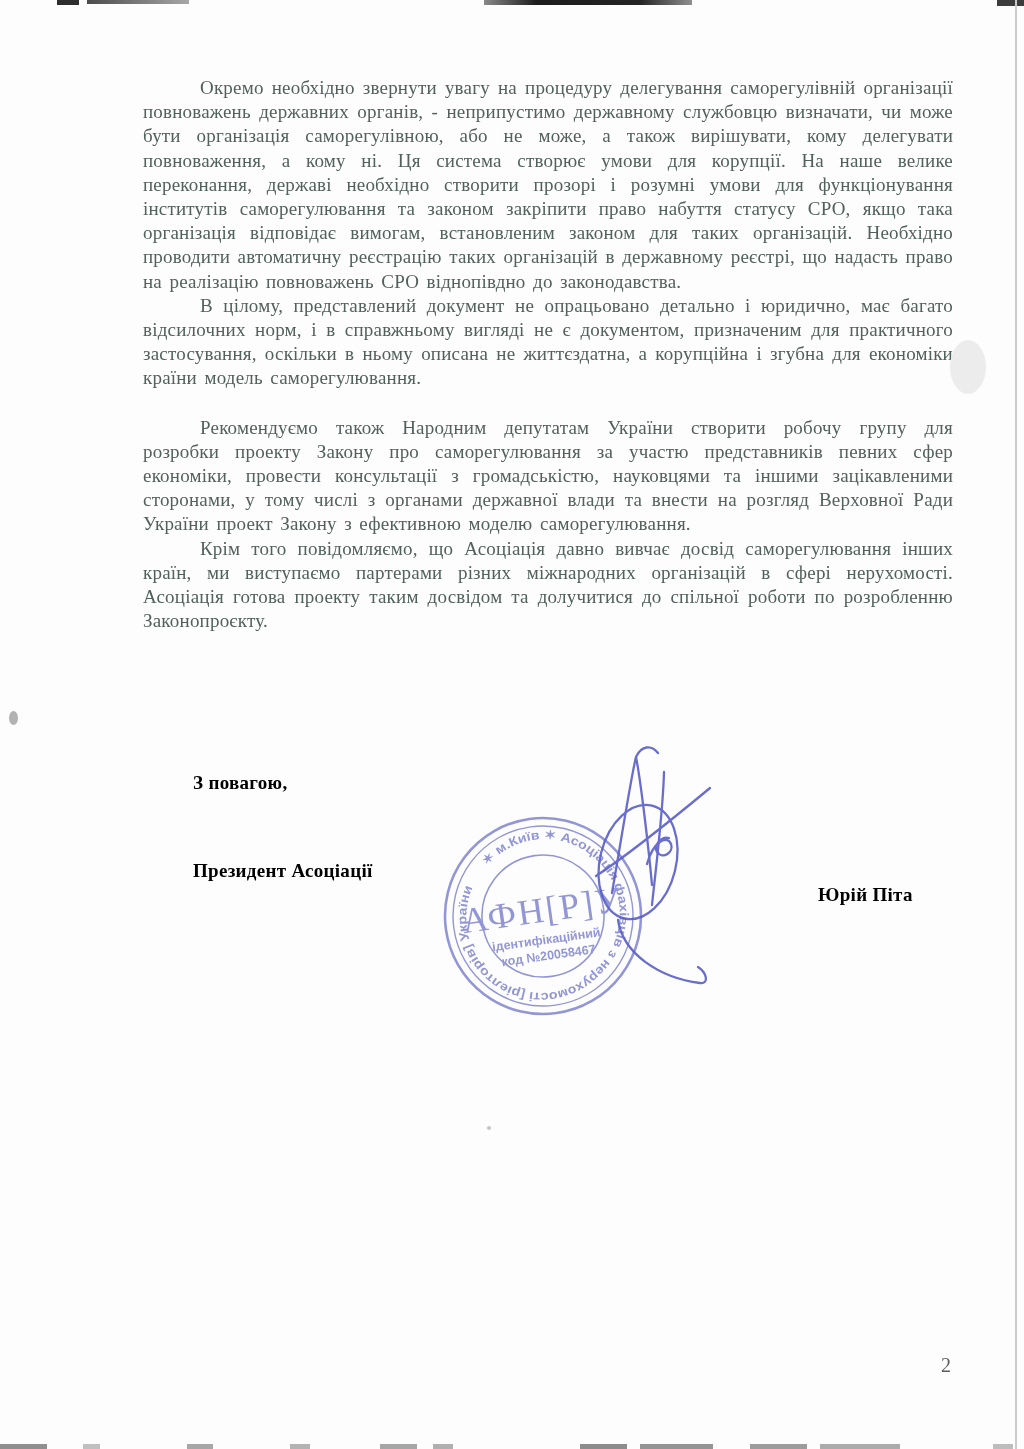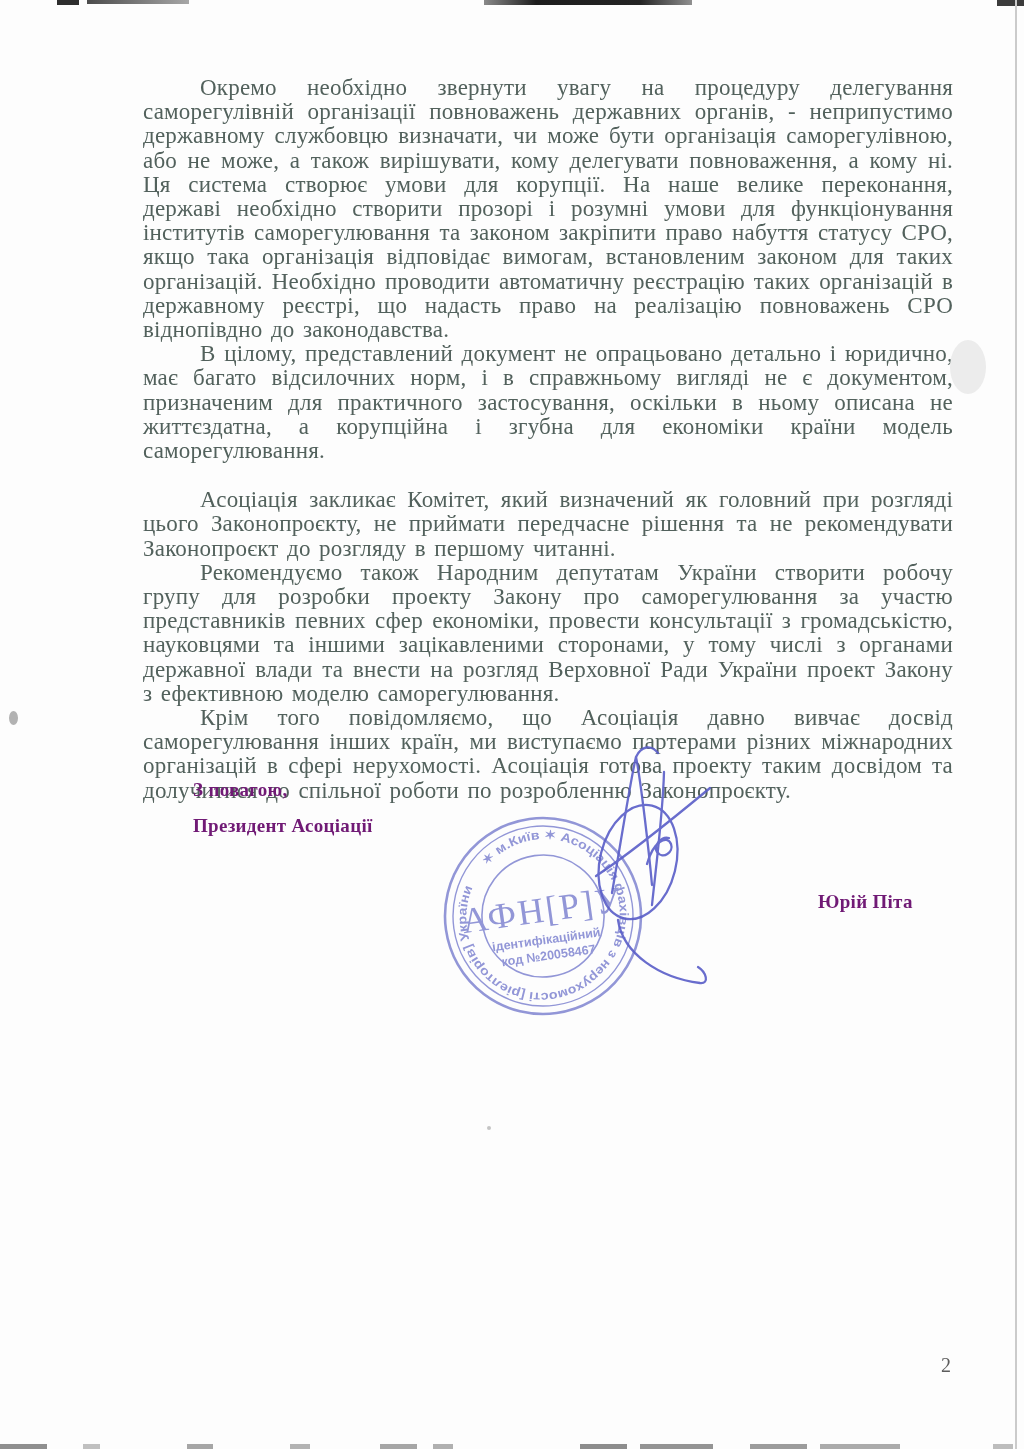--- a/index.html
+++ b/index.html
@@ -6,29 +6,29 @@
   body{
     width:1024px;height:1449px;position:relative;overflow:hidden;
     background:#fdfdfd;
     font-family:"Liberation Serif", serif;
   }
   .page{position:absolute;inset:0;background:#fdfdfd;}
 
   
   .doc-text{
     position:absolute;left:143px;top:76px;width:810px;
-    color:#52615c;font-size:23px;line-height:24.2px;
+    color:#52615c;font-size:19px;line-height:24.2px;
     text-align:justify;word-spacing:2.5px;letter-spacing:0.2px;
   }
   .doc-text p{margin:0;text-indent:57px;}
   .doc-text p:nth-of-type(3){margin-top:25px;}
 
-  .closing-line{position:absolute;color:#701a75;font-size:19px;font-weight:bold;letter-spacing:0.3px;margin-top:7px;}
+  .closing-line{position:absolute;color:#000000;font-size:19px;font-weight:bold;letter-spacing:0.3px;}
   .salutation{left:193px;top:772px;}
-  .signer-title{left:193px;top:808px;}
+  .signer-title{left:193px;top:860px;}
   .signer-name{left:818px;top:884px;}
 
   .page-number{position:absolute;left:941px;top:1354px;color:#5c5c5c;font-size:20px;}
 
   
   .stamp-box{position:absolute;left:437px;top:810px;width:212px;height:212px;}
   .signature-box{position:absolute;left:565px;top:742px;width:180px;height:260px;}
 
   
   .art{position:absolute;pointer-events:none;}
@@ -43,21 +43,20 @@
   .bd{position:absolute;top:1444px;height:5px;background:#a6a6a6;}
 </style>
 </head>
 <body>
 
 <div class="page">
 
   <div class="doc-text">
       <p>Окремо необхідно звернути увагу на процедуру делегування саморегулівній організації повноважень державних органів, - неприпустимо державному службовцю визначати, чи може бути організація саморегулівною, або не може, а також вирішувати, кому делегувати повноваження, а кому ні. Ця система створює умови для корупції. На наше велике переконання, державі необхідно створити прозорі і розумні умови для функціонування інститутів саморегулювання та законом закріпити право набуття статусу СРО, якщо така організація відповідає вимогам, встановленим законом для таких організацій. Необхідно проводити автоматичну реєстрацію таких організацій в державному реєстрі, що надасть право на реалізацію повноважень СРО віднопівдно до законодавства.</p>
       <p>В цілому, представлений документ не опрацьовано детально і юридично, має багато відсилочних норм, і в справжньому вигляді не є документом, призначеним для практичного застосування, оскільки в ньому описана не життєздатна, а корупційна і згубна для економіки країни модель саморегулювання.</p>
-      <p>Асоціація закликає Комітет, який визначений як головний при розгляді цього Законопроєкту, не приймати передчасне рішення та не рекомендувати Законопроєкт до розгляду в першому читанні.</p>
       <p>Рекомендуємо також Народним депутатам України створити робочу групу для розробки проекту Закону про саморегулювання за участю представників певних сфер економіки, провести консультації з громадськістю, науковцями та іншими зацікавленими сторонами, у тому числі з органами державної влади та внести на розгляд Верховної Ради України проект Закону з ефективною моделю саморегулювання.</p>
       <p>Крім того повідомляємо, що Асоціація давно вивчає досвід саморегулювання інших країн, ми виступаємо партерами різних міжнародних організацій в сфері нерухомості. Асоціація готова проекту таким досвідом та долучитися до спільної роботи по розробленню Законопроєкту.</p>
     </div>
 
   <div class="closing-line salutation">З повагою,</div>
   <div class="closing-line signer-title">Президент Асоціації</div>
   <div class="closing-line signer-name">Юрій Піта</div>
 
   <div class="stamp-box">
     <svg width="212" height="212" viewBox="0 0 212 212">

